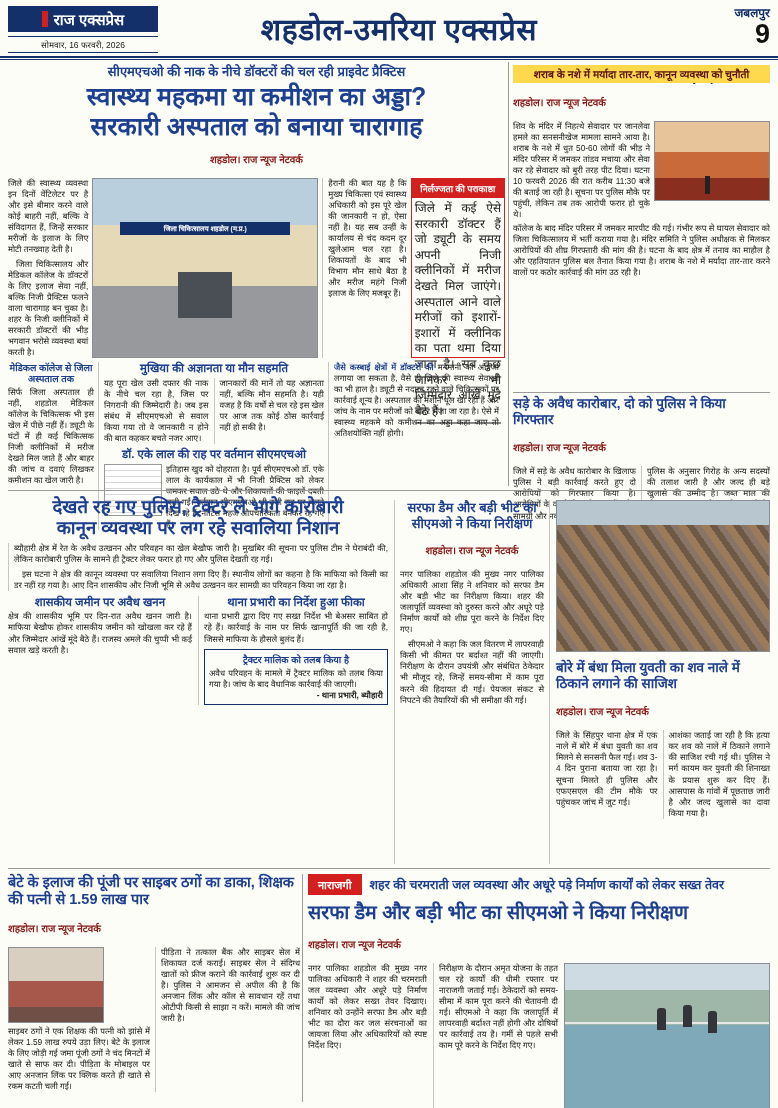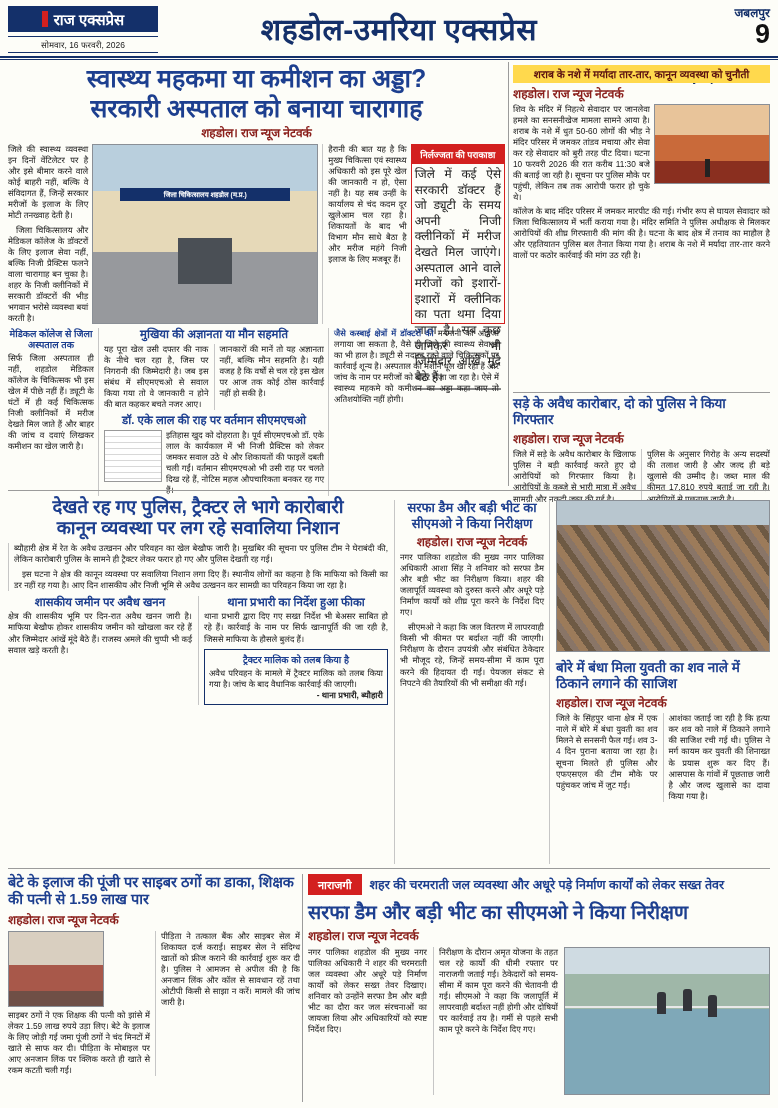--- a/index.html
+++ b/index.html
@@ -18,21 +18,21 @@
   .city-label { font-size:12px; font-weight:bold; color:var(--navy); }
   .page-number { font-size:27px; font-weight:bold; color:#111; line-height:1; }
   .website { font-size:12px; font-weight:bold; color:var(--navy); border-top:1px solid var(--navy); padding-top:13px;margin-top:8px; }
   .header-rule { position:absolute; left:0; right:0; top:56px; height:4px;
                  border-top:2px solid var(--navy); border-bottom:1px solid var(--navy); }
 
   
   .sec { position:absolute; }
   .t8 { font-size:8.3px; line-height:1.33; text-align:justify; color:#202020; }
   .t8 p + p { margin-top:4px; text-indent:8px; }
-  .byline { font-size:12px; font-weight:bold; color:#8a1f1b; margin:2px 0;font-family:Liberation Serif, serif; }
+  .byline { font-size:10px; font-weight:bold; color:#8a1f1b; margin:12px 0; }
   .sub { font-weight:bold; color:var(--headline); }
   .hl { font-weight:bold; color:var(--headline); }
   .vr { border-left:1px solid #c6c6c6; padding-left:5px; }
   .rule-h { position:absolute; left:8px; right:8px; border-top:1px solid #9b9b9b; }
   .photo { position:relative; border:1px solid #8a8f96; overflow:hidden; flex-shrink:0; }
   .caption { font-size:7.5px; font-weight:bold; color:#333; padding-top:1px; }
 
   
   .health-kicker { text-align:center; font-size:13px; font-weight:bold; color:var(--headline); }
   .health-head { text-align:center; font-size:25px; line-height:1.12; font-weight:bold; color:var(--headline); margin-top:2px; }
@@ -119,20 +119,21 @@
     <h1 class="edition-title">शहडोल-उमरिया एक्सप्रेस</h1>
     <div class="right-block">
       <div class="city-label">जबलपुर</div>
       <div class="page-number">9</div>
       <div class="website">www.rajexpress.com</div>
     </div>
     <div class="header-rule"></div>
   </header>
 
   <section class="sec" style="left:8px; top:62px; width:497px; height:424px;">
+    <div class="health-kicker">सीएमएचओ की नाक के नीचे डॉक्टरों की चल रही प्राइवेट प्रैक्टिस</div>
     <div class="health-head">स्वास्थ्य महकमा या कमीशन का अड्डा?</div>
     <div class="health-head">सरकारी अस्पताल को बनाया चारागाह</div>
     <div class="byline health-byline">शहडोल। राज न्यूज नेटवर्क</div>
 
     <div class="health-grid">
       <div class="h-colA t8">
         <p>जिले की स्वास्थ्य व्यवस्था इन दिनों वेंटिलेटर पर है और इसे बीमार करने वाले कोई बाहरी नहीं, बल्कि वे संविदागत हैं, जिन्हें सरकार मरीजों के इलाज के लिए मोटी तनख्वाह देती है।</p>
         <p>जिला चिकित्सालय और मेडिकल कॉलेज के डॉक्टरों के लिए इलाज सेवा नहीं, बल्कि निजी प्रैक्टिस फलने वाला चारागाह बन चुका है। शहर के निजी क्लीनिकों में सरकारी डॉक्टरों की भीड़ भगवान भरोसे व्यवस्था बयां करती है।</p>
       </div>
       <div class="photo h-photo">

